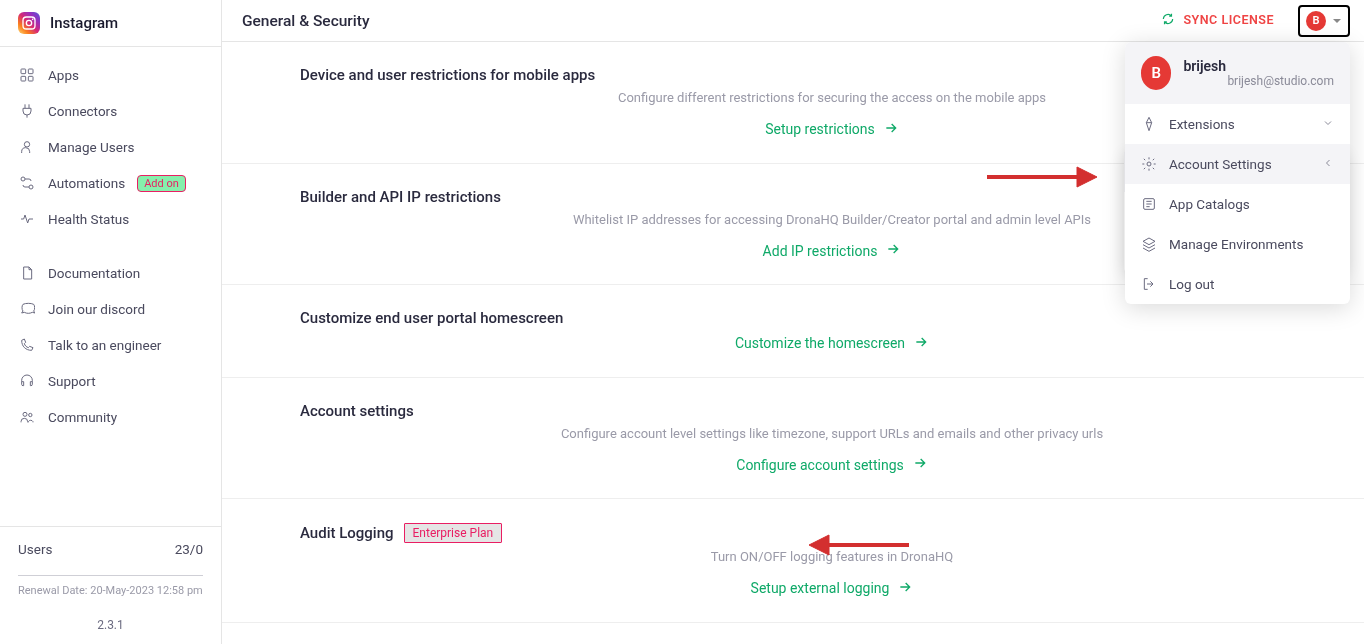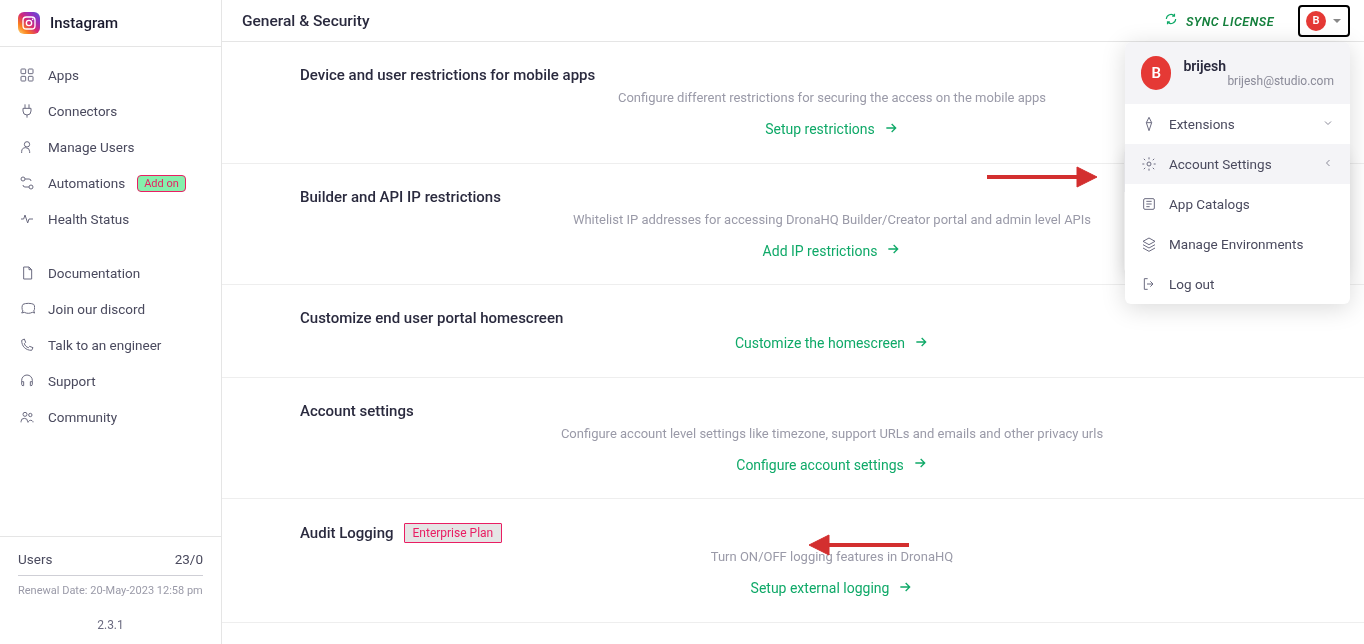--- a/index.html
+++ b/index.html
@@ -10,30 +10,30 @@
 .ig-logo { width:22px; height:22px; border-radius:6px; background:linear-gradient(45deg,#feda75,#fa7e1e,#d62976,#962fbf,#4f5bd5); display:flex; align-items:center; justify-content:center; }
 .ig-logo svg { width:16px; height:16px; }
 .sb-title { font-size:15px; font-weight:500; color:#1a1a2e; }
 .sb-nav { flex:1; padding:10px 0; overflow-y:auto; }
 .sb-item { display:flex; align-items:center; gap:12px; padding:9px 18px; font-size:13.5px; color:#4a4a5e; cursor:pointer; }
 .sb-ic { width:18px; height:18px; display:flex; align-items:center; justify-content:center; color:#6b6b80; flex-shrink:0; }
 .sb-ic svg { width:16px; height:16px; stroke:currentColor; fill:none; stroke-width:1.5; }
 .addon-badge { font-size:11px; color:#e91e63; border:1px solid #e91e63; border-radius:4px; padding:1px 6px; background:#86efac; }
 .sb-gap { height:18px; }
 .sb-footer { border-top:1px solid #e5e5e5; padding:14px 18px 10px 18px; }
-.sb-users-row { display:flex; justify-content:space-between; font-size:13.5px; color:#4a4a5e; margin-bottom:8px; }
+.sb-users-row { display:flex; justify-content:space-between; font-size:13.5px; color:#4a4a5e; margin-bottom:18px; }
 .sb-line { border-top:1px solid #cfcfd6; margin:6px 0 8px 0; }
 .sb-renewal { font-size:11px; color:#9a9aa8; line-height:1.3; }
 .sb-version { text-align:center; font-size:12px; color:#6b6b80; padding:10px 0 12px 0; }
 
 .main { flex:1; display:flex; flex-direction:column; position:relative; }
 .topbar { display:flex; justify-content:space-between; align-items:center; padding:0 14px 0 20px; height:42px; border-bottom:1px solid #e5e5e5; }
 .page-title { font-size:15.5px; font-weight:500; color:#2a2a3e; }
 .tb-right { display:flex; align-items:center; gap:14px; }
-.sync-btn { display:flex; align-items:flex-end; gap:8px; color:#15803d; font-size:12.5px; font-weight:600; letter-spacing:0.5px; cursor:pointer; padding:6px 10px;font-style:italic; }
+.sync-btn { display:flex; align-items:flex-start; gap:8px; color:#ef4444; font-size:12.5px; font-weight:600; letter-spacing:0.5px; cursor:pointer; padding:6px 10px; }
 .sync-btn svg { width:14px; height:14px; stroke:#0fa968; fill:none; stroke-width:2; }
 .avatar-btn { display:flex; align-items:center; gap:6px; border:2px solid #000; border-radius:4px; padding:4px 6px; cursor:pointer; }
 .avatar-c { width:20px; height:20px; border-radius:50%; background:#e53935; color:#fff; font-size:11px; font-weight:600; display:flex; align-items:center; justify-content:center; }
 .avatar-btn svg { width:10px; height:10px; fill:#888; }
 
 .content { flex:1; overflow-y:auto; padding:0; }
 .card { padding:24px 0 24px 78px; border-bottom:1px solid #eee;text-align:center; }
 .card-title { font-size:15px; font-weight:500; color:#2a2a3e; margin-bottom:6px; display:flex; align-items:center; gap:10px; }
 .card-desc { font-size:13px; color:#9a9aa8; margin-bottom:14px; }
 .card-action { display:inline-flex; align-items:center; gap:8px; color:#0fa968; font-size:14px; cursor:pointer; }

